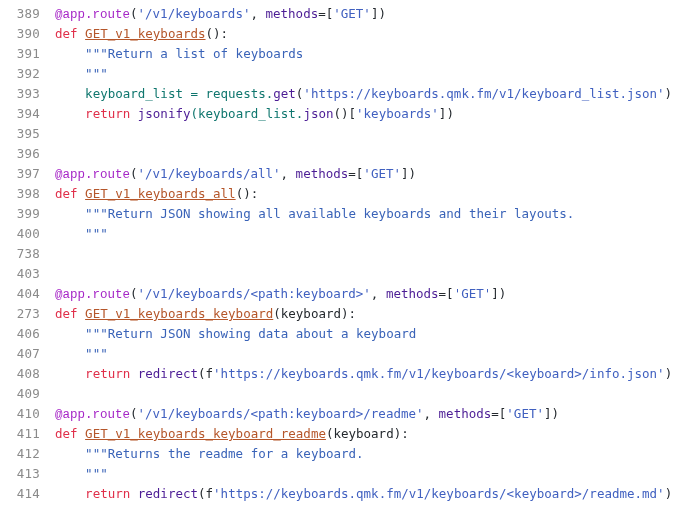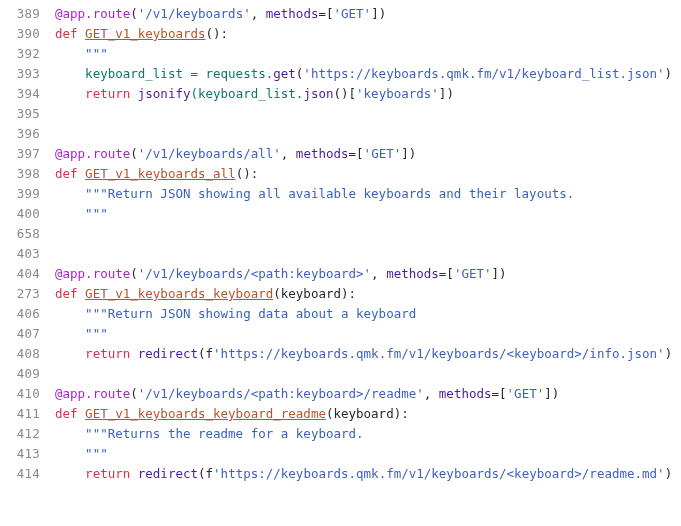--- a/index.html
+++ b/index.html
@@ -43,47 +43,48 @@
   .line-content {
     padding-left: 15px;
     color: #24292e;
     font-size: 12.5px;
     line-height: 20px;
     white-space: pre;
     flex: 1;
     overflow: hidden;
   }
   
-  .tok-decorator { color: #a626c7; }
+  .tok-decorator { color: #a626c7; font-family: Liberation Mono, monospace; }
   .tok-keyword   { color: #e02f4a; }
   .tok-funcname  { color: #b5562a; text-decoration: underline; }
   .tok-builtin   { color: #4c1d95; }
   .tok-string    { color: #4060c0; }
   .tok-plain     { color: #0f766e; }
   .tok-punct     { color: #24292e; }
   .tok-docstring { color: #3a63b8; }
   .tok-prefix    { color: #24292e; }
 </style>
 </head>
 <body>
 
 <div id="code-viewer">
   <div id="code-lines">
       <div class="code-line"><span class="line-number">389</span><span class="line-content"><span class="tok-decorator">@app.route</span><span class="tok-punct">(</span><span class="tok-string">'/v1/keyboards'</span><span class="tok-punct">, </span><span class="tok-builtin">methods</span><span class="tok-punct">=[</span><span class="tok-string">'GET'</span><span class="tok-punct">])</span></span></div>
       <div class="code-line"><span class="line-number">390</span><span class="line-content"><span class="tok-keyword">def </span><span class="tok-funcname">GET_v1_keyboards</span><span class="tok-punct">():</span></span></div>
+      <div class="code-line"><span class="line-number">391</span><span class="line-content"><span class="tok-plain">    </span><span class="tok-docstring">"""Return a list of keyboards</span></span></div>
       <div class="code-line"><span class="line-number">392</span><span class="line-content"><span class="tok-plain">    </span><span class="tok-docstring">"""</span></span></div>
       <div class="code-line"><span class="line-number">393</span><span class="line-content"><span class="tok-plain">    keyboard_list = requests.</span><span class="tok-builtin">get</span><span class="tok-punct">(</span><span class="tok-string">'https://keyboards.qmk.fm/v1/keyboard_list.json'</span><span class="tok-punct">)</span></span></div>
       <div class="code-line"><span class="line-number">394</span><span class="line-content"><span class="tok-plain">    </span><span class="tok-keyword">return </span><span class="tok-builtin">jsonify</span><span class="tok-plain">(keyboard_list.</span><span class="tok-builtin">json</span><span class="tok-punct">()[</span><span class="tok-string">'keyboards'</span><span class="tok-punct">])</span></span></div>
       <div class="code-line"><span class="line-number">395</span><span class="line-content"></span></div>
       <div class="code-line"><span class="line-number">396</span><span class="line-content"></span></div>
       <div class="code-line"><span class="line-number">397</span><span class="line-content"><span class="tok-decorator">@app.route</span><span class="tok-punct">(</span><span class="tok-string">'/v1/keyboards/all'</span><span class="tok-punct">, </span><span class="tok-builtin">methods</span><span class="tok-punct">=[</span><span class="tok-string">'GET'</span><span class="tok-punct">])</span></span></div>
       <div class="code-line"><span class="line-number">398</span><span class="line-content"><span class="tok-keyword">def </span><span class="tok-funcname">GET_v1_keyboards_all</span><span class="tok-punct">():</span></span></div>
       <div class="code-line"><span class="line-number">399</span><span class="line-content"><span class="tok-plain">    </span><span class="tok-docstring">"""Return JSON showing all available keyboards and their layouts.</span></span></div>
       <div class="code-line"><span class="line-number">400</span><span class="line-content"><span class="tok-plain">    </span><span class="tok-docstring">"""</span></span></div>
-      <div class="code-line"><span class="line-number">658</span><span class="line-content"></span></div>
+      <div class="code-line"><span class="line-number">738</span><span class="line-content"></span></div>
       <div class="code-line"><span class="line-number">403</span><span class="line-content"></span></div>
       <div class="code-line"><span class="line-number">404</span><span class="line-content"><span class="tok-decorator">@app.route</span><span class="tok-punct">(</span><span class="tok-string">'/v1/keyboards/&lt;path:keyboard&gt;'</span><span class="tok-punct">, </span><span class="tok-builtin">methods</span><span class="tok-punct">=[</span><span class="tok-string">'GET'</span><span class="tok-punct">])</span></span></div>
       <div class="code-line"><span class="line-number">273</span><span class="line-content"><span class="tok-keyword">def </span><span class="tok-funcname">GET_v1_keyboards_keyboard</span><span class="tok-punct">(keyboard):</span></span></div>
       <div class="code-line"><span class="line-number">406</span><span class="line-content"><span class="tok-plain">    </span><span class="tok-docstring">"""Return JSON showing data about a keyboard</span></span></div>
       <div class="code-line"><span class="line-number">407</span><span class="line-content"><span class="tok-plain">    </span><span class="tok-docstring">"""</span></span></div>
       <div class="code-line"><span class="line-number">408</span><span class="line-content"><span class="tok-plain">    </span><span class="tok-keyword">return </span><span class="tok-builtin">redirect</span><span class="tok-punct">(</span><span class="tok-prefix">f</span><span class="tok-string">'https://keyboards.qmk.fm/v1/keyboards/&lt;keyboard&gt;/info.json'</span><span class="tok-punct">)</span></span></div>
       <div class="code-line"><span class="line-number">409</span><span class="line-content"></span></div>
       <div class="code-line"><span class="line-number">410</span><span class="line-content"><span class="tok-decorator">@app.route</span><span class="tok-punct">(</span><span class="tok-string">'/v1/keyboards/&lt;path:keyboard&gt;/readme'</span><span class="tok-punct">, </span><span class="tok-builtin">methods</span><span class="tok-punct">=[</span><span class="tok-string">'GET'</span><span class="tok-punct">])</span></span></div>
       <div class="code-line"><span class="line-number">411</span><span class="line-content"><span class="tok-keyword">def </span><span class="tok-funcname">GET_v1_keyboards_keyboard_readme</span><span class="tok-punct">(keyboard):</span></span></div>
       <div class="code-line"><span class="line-number">412</span><span class="line-content"><span class="tok-plain">    </span><span class="tok-docstring">"""Returns the readme for a keyboard.</span></span></div>

